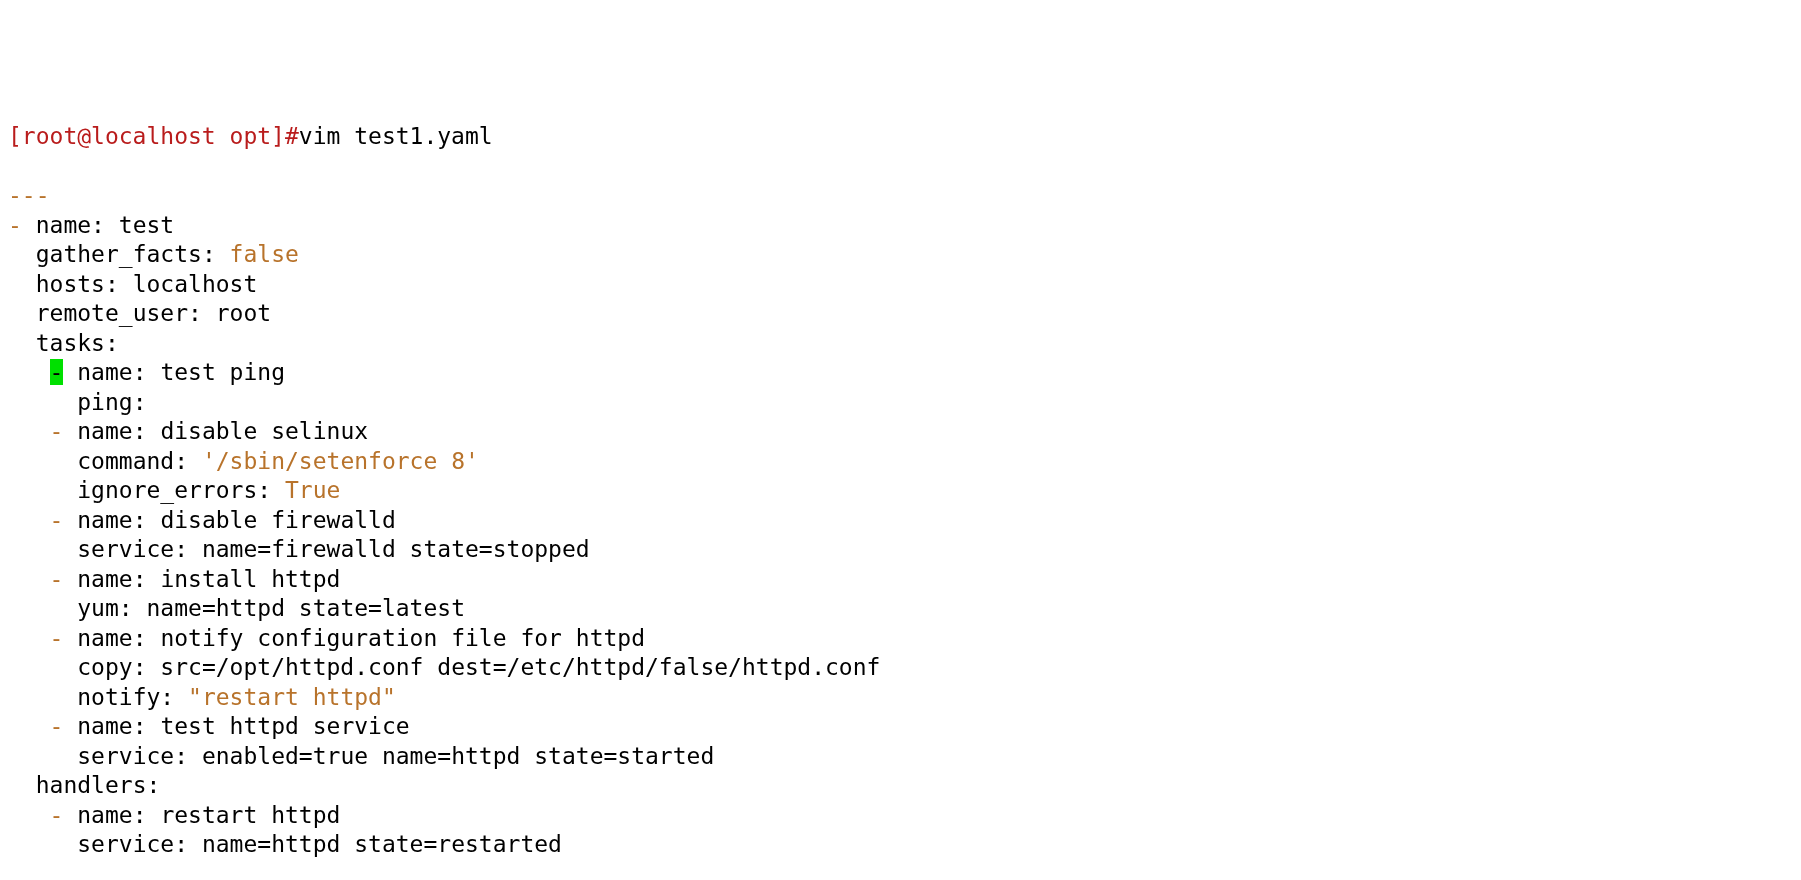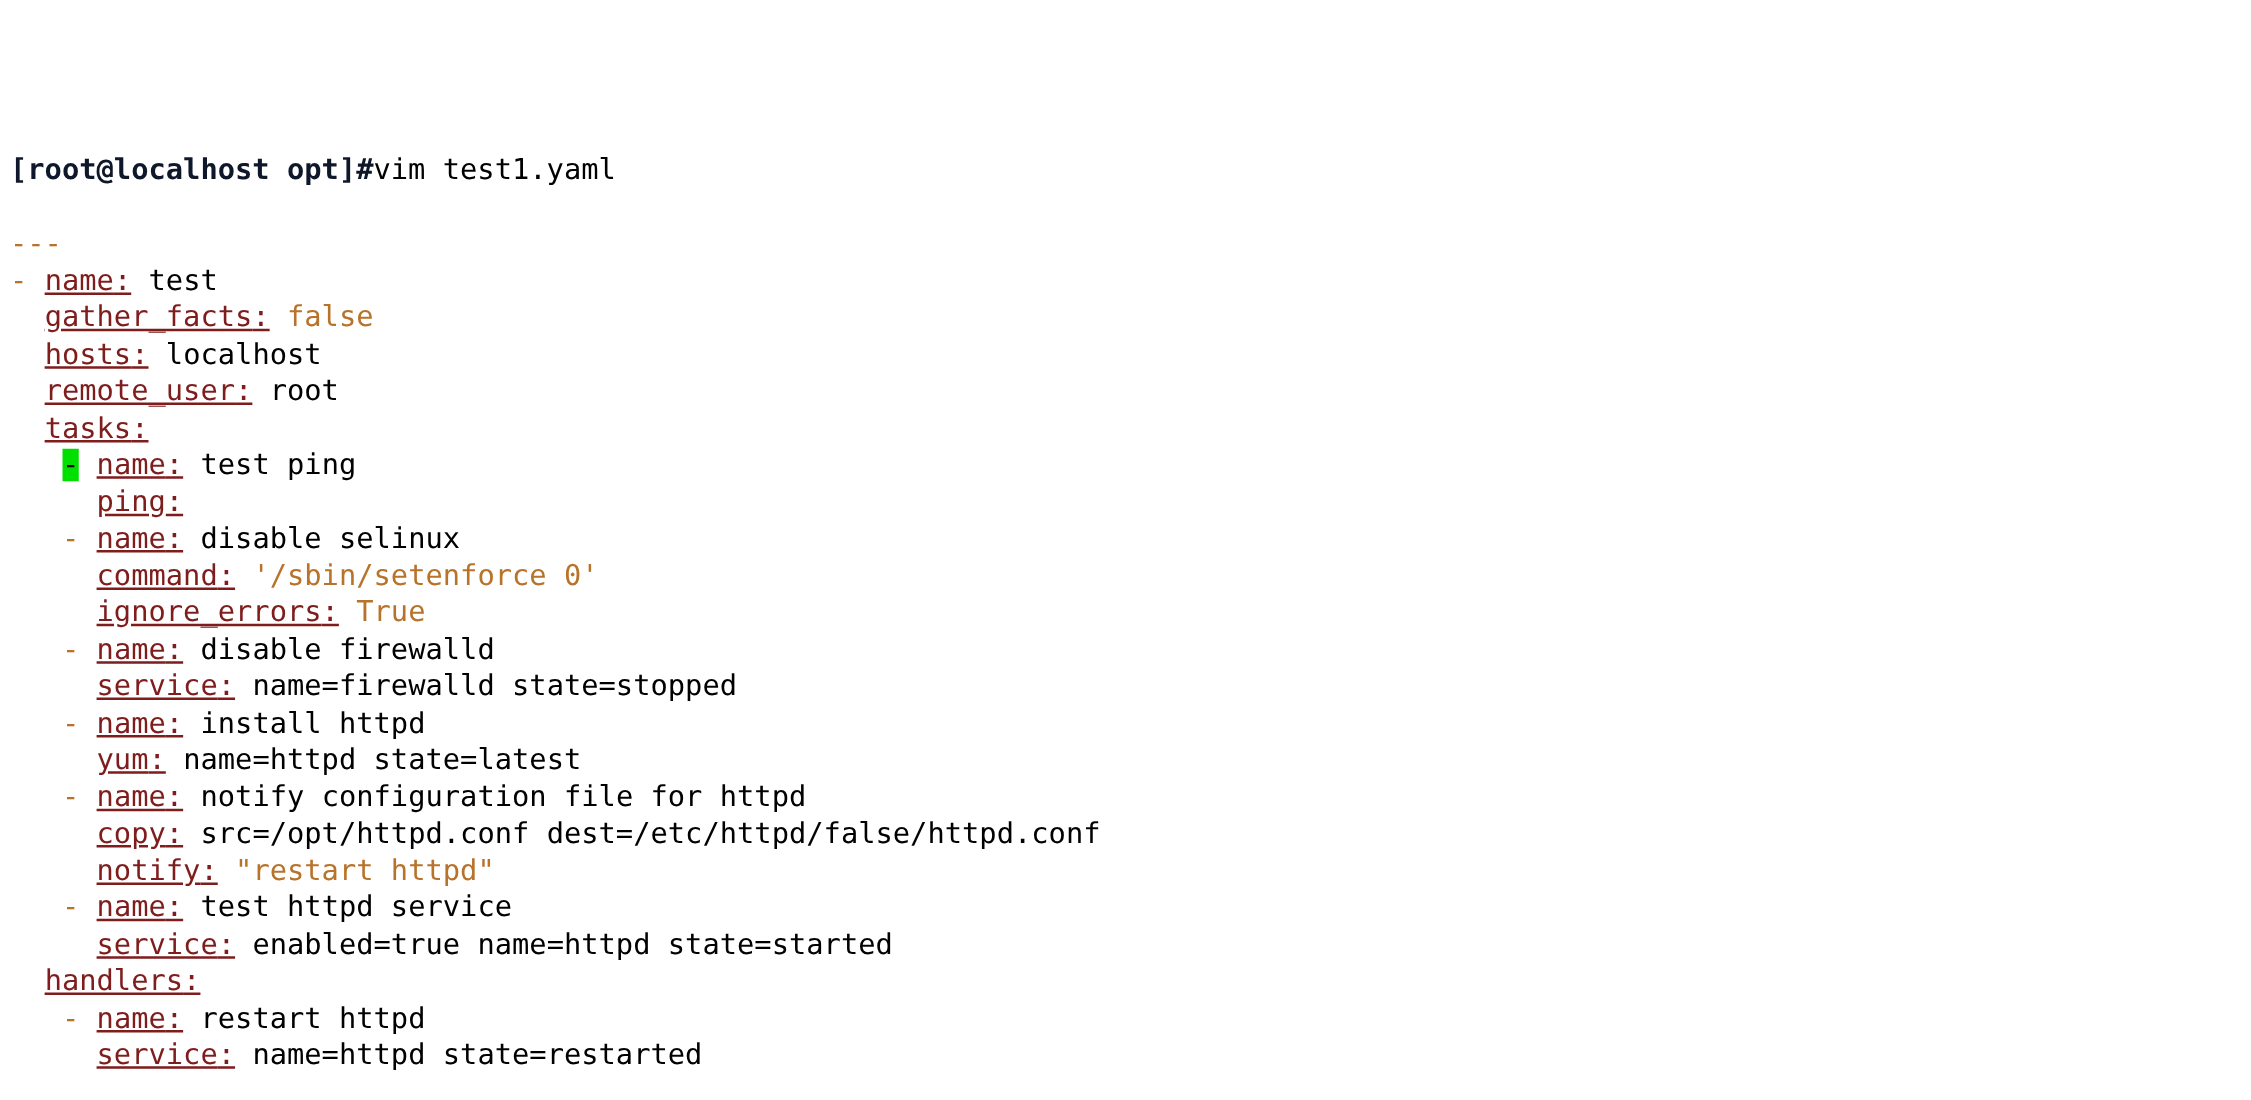--- a/index.html
+++ b/index.html
@@ -7,22 +7,22 @@
     padding: 4px 8px;
     background: #ffffff;
     font-family: "DejaVu Sans Mono", "Liberation Mono", Consolas, monospace;
     font-size: 23px;
     line-height: 29.5px;
     color: #000000;
     white-space: pre;
     position: relative;
     min-height: 872px;
   }
-  .prompt-bold { color: #0f172a; font-weight: bold; }
-  .key { color: #7f1d1d; text-decoration: underline; }
+  .prompt-bold { color: #b91c1c; font-weight: normal; }
+  .key { color: #000000; }
   .plain { color: #000000; }
   .val-brown { color: #b8732b; margin-top: 20px; }
   .dash { color: #b8732b; }
   .cursor {
     background: #00e000;
     color: #000000;
   }
 </style>
 </head>
 <body>
@@ -33,21 +33,21 @@
 
 <span class="dash">---</span>
 <span class="dash">-</span> <span class="key">name</span><span class="key">:</span> <span class="plain">test</span>
   <span class="key">gather_facts</span><span class="key">:</span> <span class="val-brown">false</span>
   <span class="key">hosts</span><span class="key">:</span> <span class="plain">localhost</span>
   <span class="key">remote_user</span><span class="key">:</span> <span class="plain">root</span>
   <span class="key">tasks</span><span class="key">:</span>
    <span class="cursor">-</span> <span class="key">name</span><span class="key">:</span> <span class="plain">test ping</span>
      <span class="key">ping</span><span class="key">:</span>
    <span class="dash">-</span> <span class="key">name</span><span class="key">:</span> <span class="plain">disable selinux</span>
-     <span class="key">command</span><span class="key">:</span> <span class="val-brown">'/sbin/setenforce 0'</span>
+     <span class="key">command</span><span class="key">:</span> <span class="val-brown">'/sbin/setenforce 8'</span>
      <span class="key">ignore_errors</span><span class="key">:</span> <span class="val-brown">True</span>
    <span class="dash">-</span> <span class="key">name</span><span class="key">:</span> <span class="plain">disable firewalld</span>
      <span class="key">service</span><span class="key">:</span> <span class="plain">name=firewalld state=stopped</span>
    <span class="dash">-</span> <span class="key">name</span><span class="key">:</span> <span class="plain">install httpd</span>
      <span class="key">yum</span><span class="key">:</span> <span class="plain">name=httpd state=latest</span>
    <span class="dash">-</span> <span class="key">name</span><span class="key">:</span> <span class="plain">notify configuration file for httpd</span>
      <span class="key">copy</span><span class="key">:</span> <span class="plain">src=/opt/httpd.conf dest=/etc/httpd/false/httpd.conf</span>
      <span class="key">notify</span><span class="key">:</span> <span class="val-brown">"restart httpd"</span>
    <span class="dash">-</span> <span class="key">name</span><span class="key">:</span> <span class="plain">test httpd service</span>
      <span class="key">service</span><span class="key">:</span> <span class="plain">enabled=true name=httpd state=started</span>

